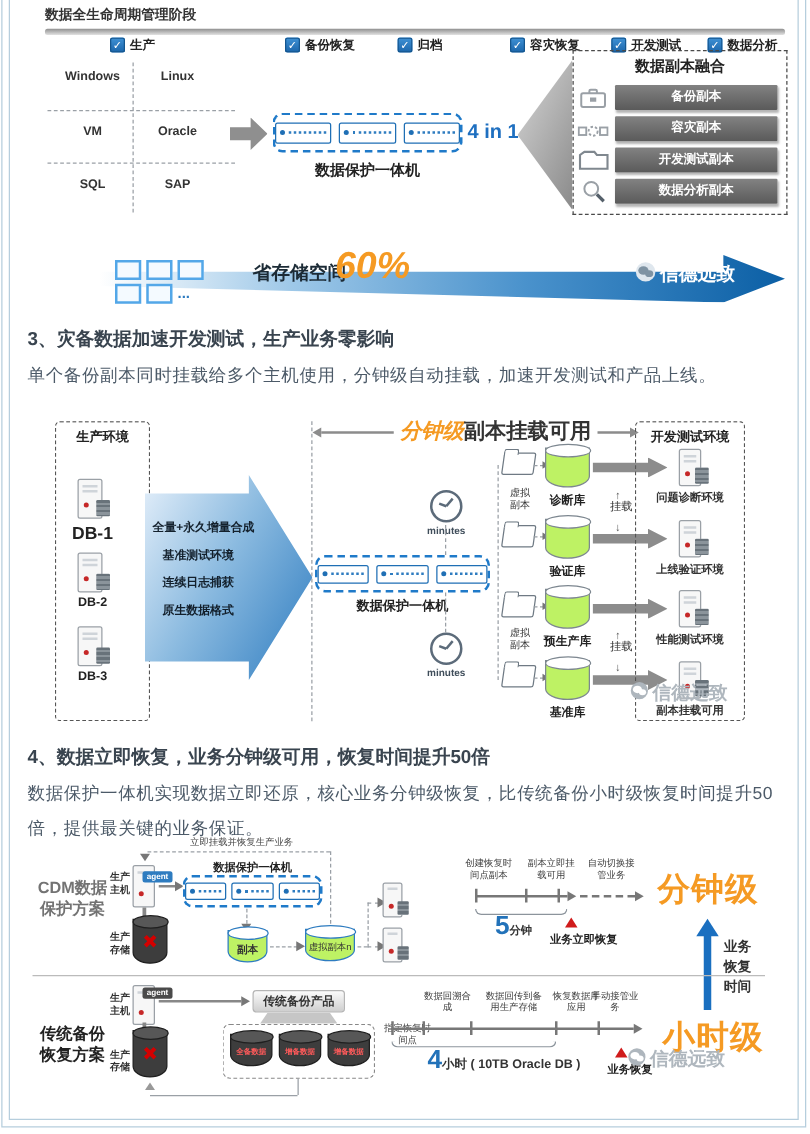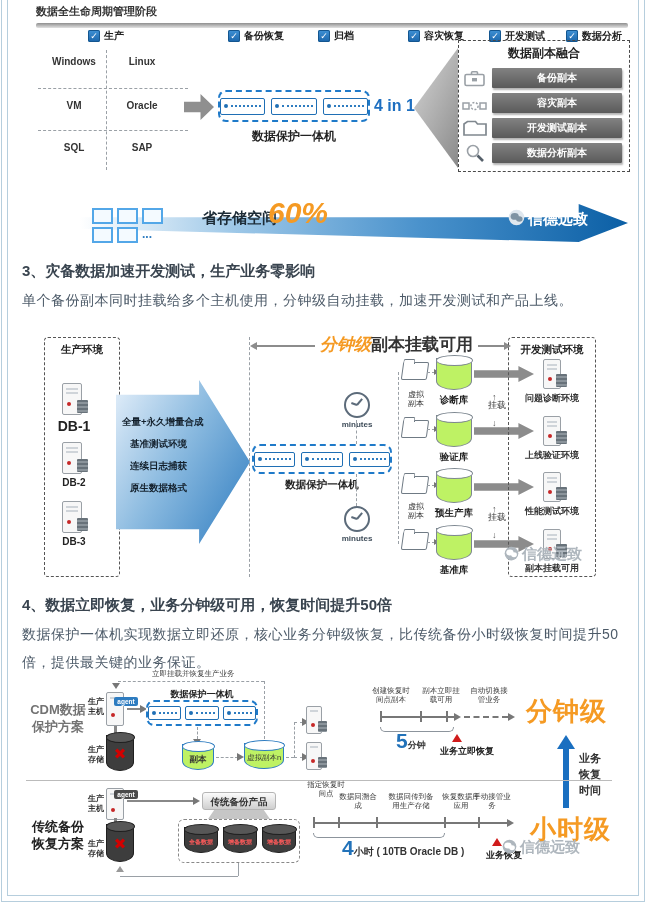--- a/index.html
+++ b/index.html
@@ -419,21 +419,21 @@
   <div class="a cyl dark ctr" style="left:184px;top:827px;width:34px;height:26px;"><span style="font-size:6px;line-height:28px;color:#ff5a5a;font-weight:bold;">全备数据</span></div>
   <div class="a cyl dark ctr" style="left:223px;top:827px;width:34px;height:26px;"><span style="font-size:6px;line-height:28px;color:#ff5a5a;font-weight:bold;">增备数据</span></div>
   <div class="a cyl dark ctr" style="left:262px;top:827px;width:34px;height:26px;"><span style="font-size:6px;line-height:28px;color:#ff5a5a;font-weight:bold;">增备数据</span></div>
   <div class="a" style="left:114px;top:818px;width:3px;height:6px;background:#888;"></div>
   <div class="a b" style="left:88px;top:839px;width:18px;font-size:8px;line-height:10px;color:#333;">生产存储</div>
   <div class="a cyl dark ctr xmark" style="left:106px;top:824px;width:28px;height:38px;font-size:15px;line-height:38px;"></div>
   <div class="a sv" style="left:238px;top:863px;height:13px;"></div>
   <div class="a sh" style="left:120px;top:876px;width:118px;"></div>
   <div class="a tu" style="left:116px;top:866px;"></div>
 
-  <div class="a stepl" style="left:306px;top:780px;width:40px;">指定恢复时间点</div>
+  <div class="a stepl" style="left:306px;top:820px;width:40px;font-family:Liberation Mono, monospace;">指定恢复时间点</div>
   <div class="a stepl" style="left:338px;top:792px;width:40px;">数据回溯合成</div>
   <div class="a stepl" style="left:387px;top:792px;width:48px;">数据回传到备用生产存储</div>
   <div class="a stepl" style="left:441px;top:792px;width:40px;">恢复数据库应用</div>
   <div class="a stepl" style="left:472px;top:792px;width:40px;">手动接管业务</div>
   <div class="a" style="left:313px;top:822px;width:194px;height:2px;background:#777;"></div>
   <div class="a tick" style="left:313px;top:817px;height:11px;"></div>
   <div class="a tick" style="left:338px;top:817px;height:11px;"></div>
   <div class="a tick" style="left:376px;top:817px;height:11px;"></div>
   <div class="a tick" style="left:444px;top:817px;height:11px;"></div>
   <div class="a tick" style="left:478px;top:817px;height:11px;"></div>

